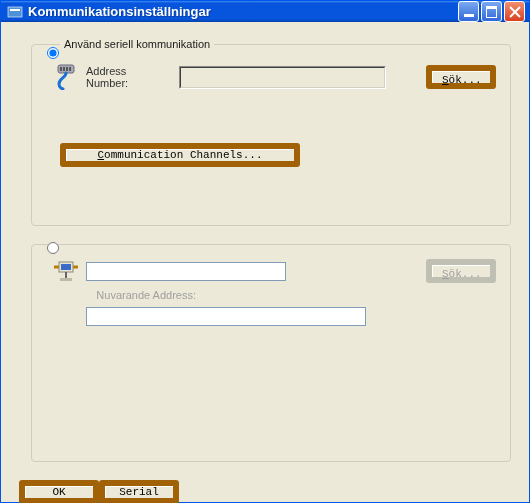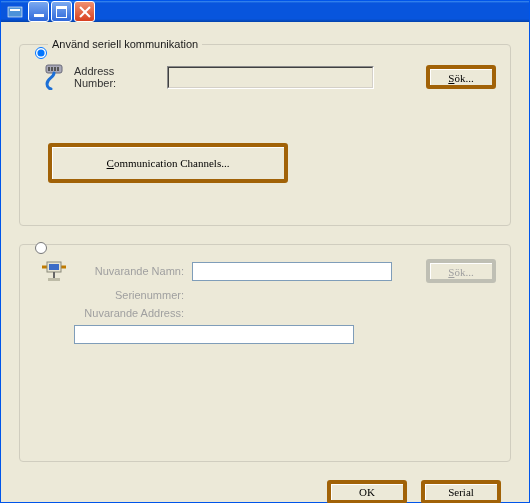--- a/index.html
+++ b/index.html
@@ -99,21 +99,21 @@
   .client {
     flex: 1;
     padding: 16px 18px;
     position: relative;
   }
 
   fieldset {
     border: 1px solid #d0cdbf;
     border-radius: 4px;
     padding: 14px 14px 12px 14px;
-    margin: 0 0 18px 0;
+    margin: 0 0 18px 12px;
     position: relative;
     background: #ece9d8;
   }
   fieldset legend {
     font-size: 11px;
     color: #1a1a1a;
     padding: 0 4px;
   }
   fieldset .radio {
     position: absolute;
@@ -159,42 +159,42 @@
     height: 100%;
     box-sizing: border-box;
   }
   .field-white {
     border: 1px solid #7f9db9;
     background: #fff;
   }
 
   .btn {
     background: #ece9d8;
-    border: 4px solid #a16207;
+    border: 6px solid #a16207;
     border-radius: 3px;
-    font-family: Liberation Serif, serif;
+    font-family: Liberation Mono, monospace;
     font-size: 11px;
     padding: 3px 10px;
     min-width: 70px;
     text-align: center;
     box-shadow: inset 1px 1px #fff;
     cursor: default;
   }
   .btn.disabled {
     color: #a0a0a0;
     border-color: #bfbfb4;
     box-shadow: inset 1px 1px #fff;
   }
 
   .serial-fieldset { height: 160px; }
   .tcp-fieldset { height: 190px; }
 
   .channels-btn {
     width: 240px;
-    height: 40px;
+    height: 24px;
     margin-top: 45px;
     margin-left: 14px;
     display: inline-flex;
     align-items: center;
     justify-content: center;
   }
 
   .tcp-btn {
     width: 260px;
     height: 24px;
@@ -206,22 +206,20 @@
   }
 
   .icon-col {
     width: 40px;
     display: flex;
     justify-content: center;
   }
 
   .bottom-bar {
     display: flex;
-    justify-content: flex-end;
-    gap: 14px;
     padding-right: 10px;
     margin-top: 6px;
   }
   .bottom-bar .btn {
     width: 80px;
     height: 24px;
     padding: 0;
     display: inline-flex;
     align-items: center;
     justify-content: center;
@@ -244,20 +242,21 @@
 
 <div class="window">
 
   <div class="titlebar">
     <span class="title-icon">
       <svg width="16" height="16" viewBox="0 0 16 16">
         <rect x="1" y="3" width="14" height="10" fill="#4d92d9" stroke="#fff" stroke-width="0.6"></rect>
         <rect x="3" y="5" width="10" height="2" fill="#fff"></rect>
       </svg>
     </span>
+    <span class="title-text">Kommunikationsinställningar</span>
     <div class="title-buttons">
       <div class="title-btn min">
           <div class="sym-min"></div>
         </div>
       <div class="title-btn max">
           <div class="sym-max"></div>
         </div>
       <div class="title-btn close">
           <div class="sym-close"></div>
         </div>
@@ -302,28 +301,23 @@
           <svg class="icon-net" viewBox="0 0 26 26">
             <path d="M1 8 h24" stroke="#c07a00" stroke-width="3"></path>
             <rect x="6" y="3" width="14" height="10" fill="#e7e4d2" stroke="#8a8a7a"></rect>
             <rect x="8" y="5" width="10" height="6" fill="#3a6bc7"></rect>
             <path d="M13 13 v6" stroke="#666" stroke-width="2"></path>
             <rect x="7" y="19" width="12" height="3" fill="#bdbba7"></rect>
           </svg>
         </div>
         <div style="flex:1">
           <div class="row" style="margin-bottom:6px">
-            <div class="lbl gray">Nuvarande Namn:</div>
             <input type="text" class="field-white" style="width: 200px;" value="">
             <div style="flex:1"></div>
             <button class="btn disabled" style="width:60px;height:24px" disabled=""><span><u class="acck">S</u>ök...</span></button>
-          </div>
-          <div class="row" style="margin-bottom:6px">
-            <div class="lbl gray">Serienummer:</div>
-            <div style="width:200px;color:#a0a0a0"></div>
           </div>
           <div class="row" style="margin-bottom:6px">
             <div class="lbl gray">Nuvarande Address:</div>
             <div style="width:200px;color:#a0a0a0"></div>
           </div>
           <div class="row" style="margin-bottom:4px">
             <input type="text" class="field-white" style="width: 280px;" value="">
           </div>
         </div>
       </div>

